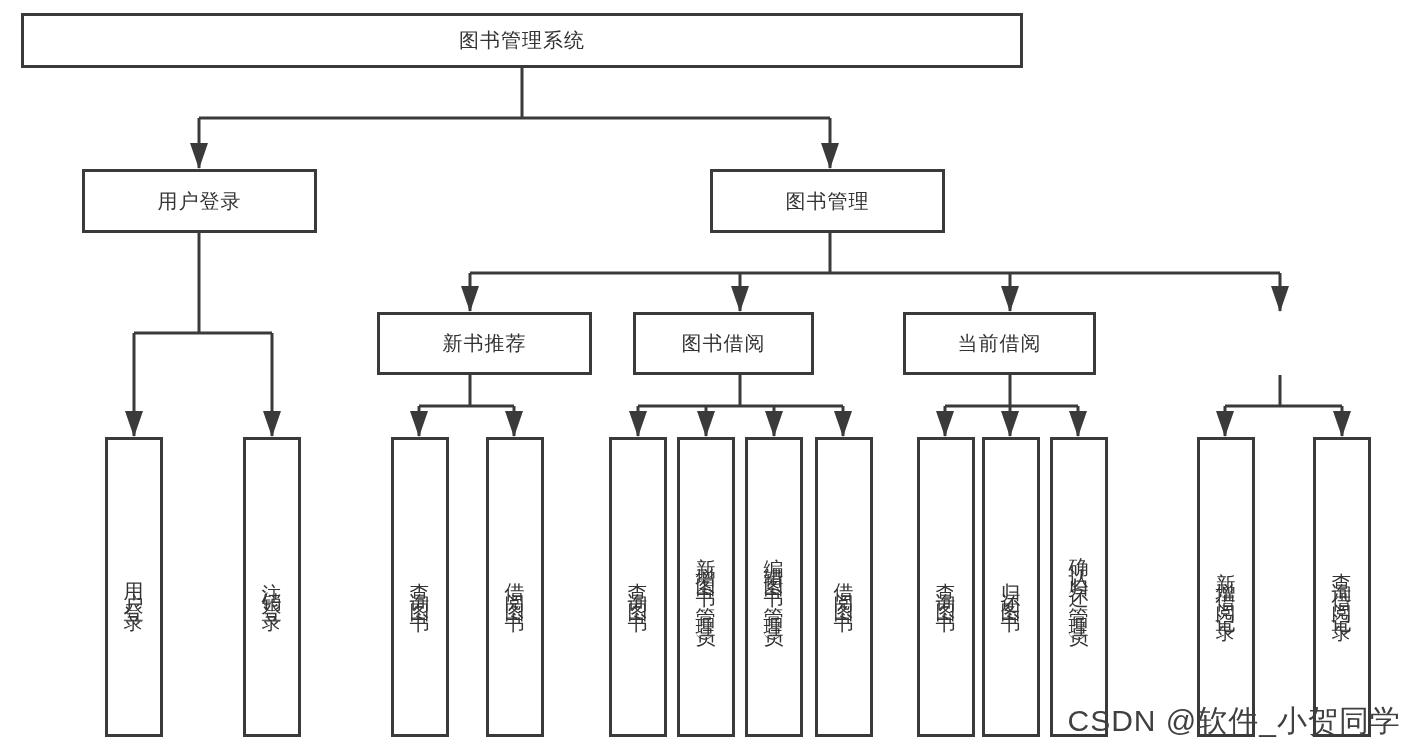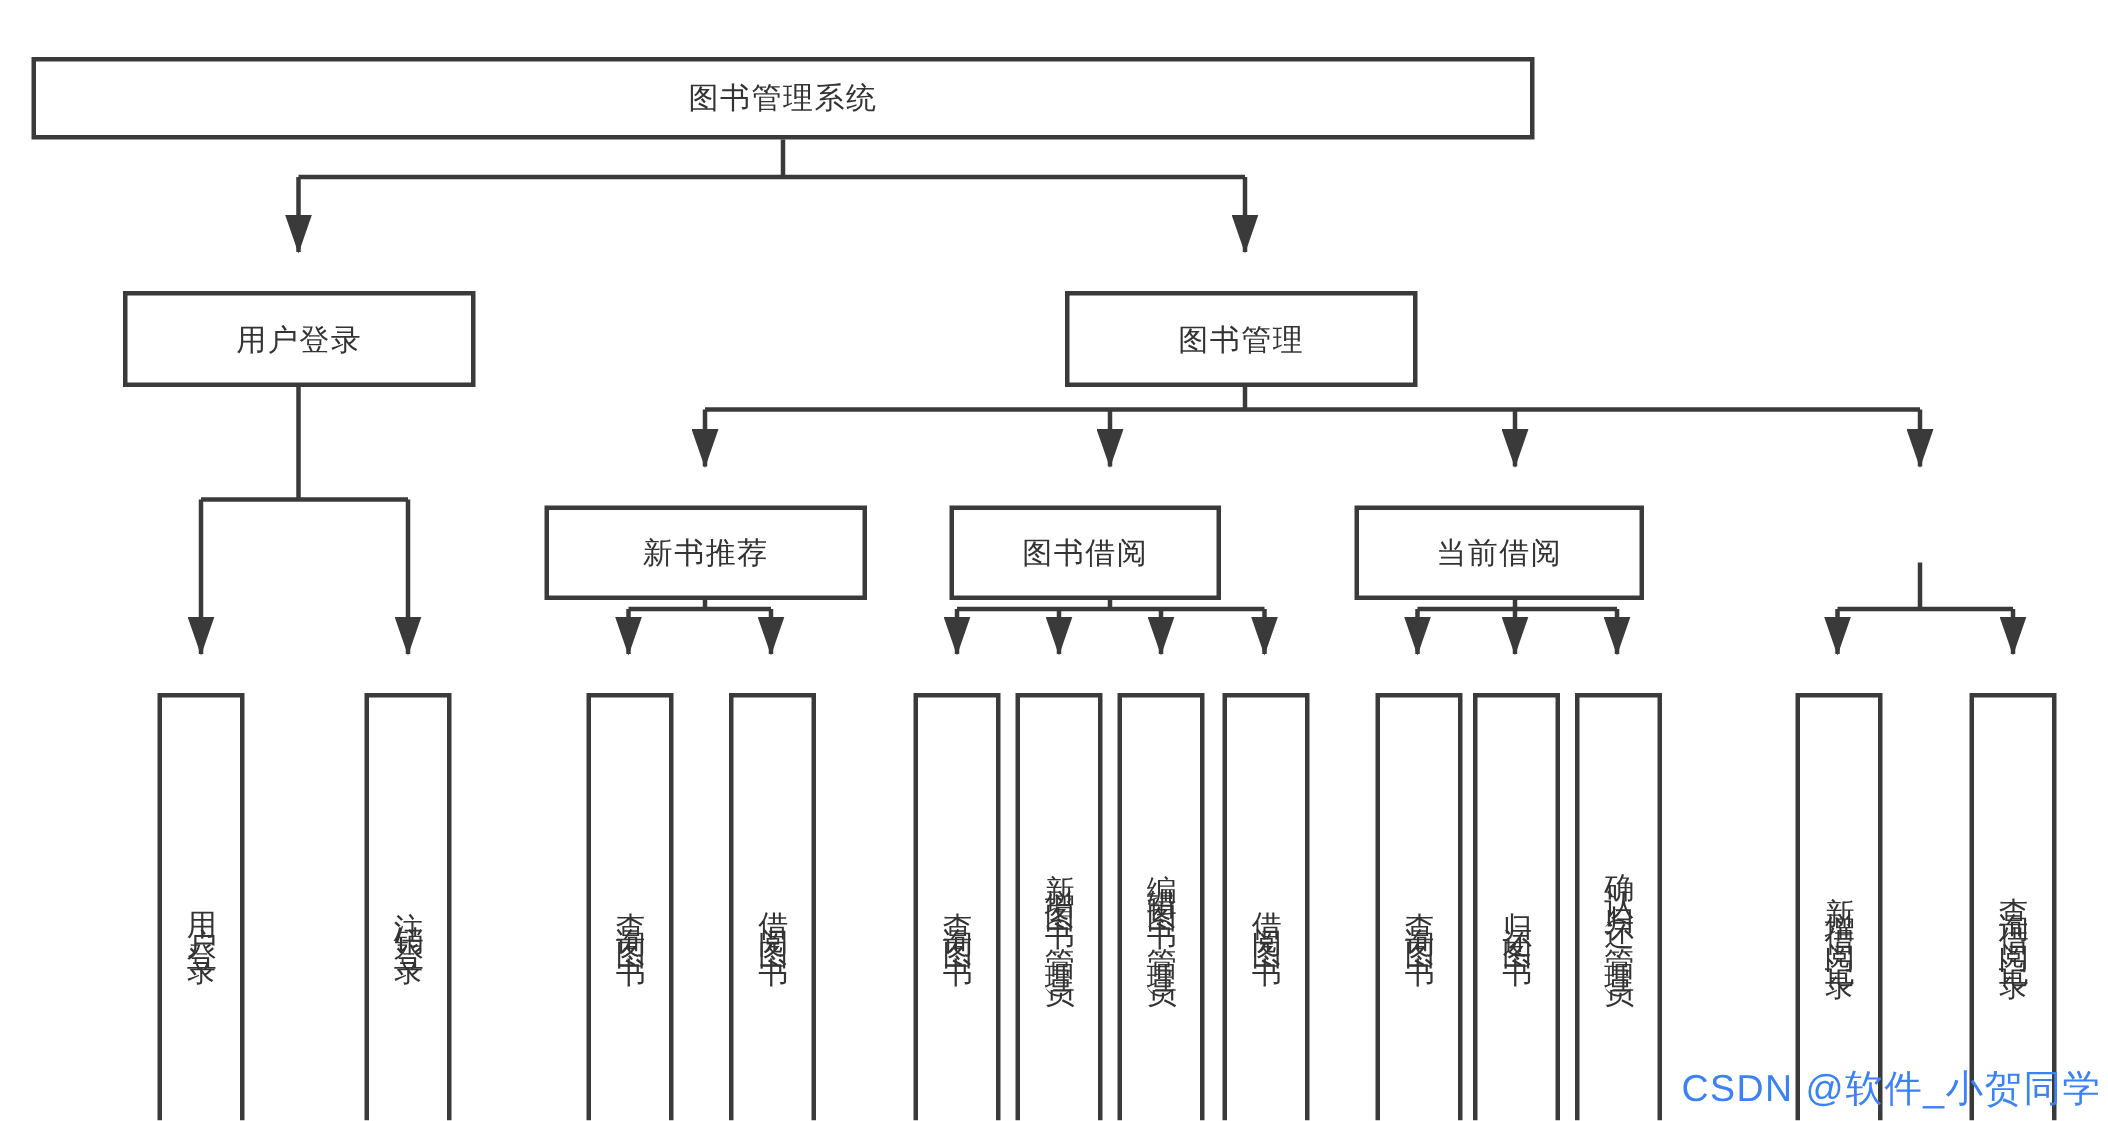--- a/index.html
+++ b/index.html
@@ -24,21 +24,20 @@
   .box {
     position: absolute;
     box-sizing: border-box;
     border: 3px solid #3a3a3a;
     background: #ffffff;
     display: flex;
     align-items: center;
     justify-content: center;
     z-index: 2;
     color: #333333;
-    margin-top: 25px;
   }
   .hlabel {
     font-size: 20px;
     letter-spacing: 1px;
     white-space: nowrap;
   }
   .leaf {
     top: 437px;
     width: 58px;
     height: 300px;
@@ -49,23 +48,23 @@
     font-size: 20px;
     letter-spacing: 10px;
     line-height: 1;
     white-space: nowrap;
   }
   .watermark {
     position: absolute;
     right: 4px;
     bottom: 5px;
     z-index: 3;
-    font-size: 25px;
+    font-size: 30px;
     letter-spacing: 1px;
-    color: #3b82f6;
+    color: #404040;
     white-space: nowrap;
   }
 </style>
 </head>
 <body>
 
 <div class="canvas">
 
   <svg class="wires" width="1405" height="747" viewBox="0 0 1405 747" aria-hidden="true">
     <defs>
@@ -121,21 +120,21 @@
     <span class="hlabel">图书管理系统</span>
   </div>
 
   <div class="box" style="left:82px;top:169px;width:235px;height:64px">
     <span class="hlabel">用户登录</span>
   </div>
   <div class="box" style="left:710px;top:169px;width:235px;height:64px">
     <span class="hlabel">图书管理</span>
   </div>
 
-  <div class="box" style="left:363px;top:312px;width:215px;height:63px">
+  <div class="box" style="left:377px;top:312px;width:215px;height:63px">
     <span class="hlabel">新书推荐</span>
   </div>
   <div class="box" style="left:633px;top:312px;width:181px;height:63px">
     <span class="hlabel">图书借阅</span>
   </div>
   <div class="box" style="left:903px;top:312px;width:193px;height:63px">
     <span class="hlabel">当前借阅</span>
   </div>
 
   <div class="box leaf" style="left:105px">

